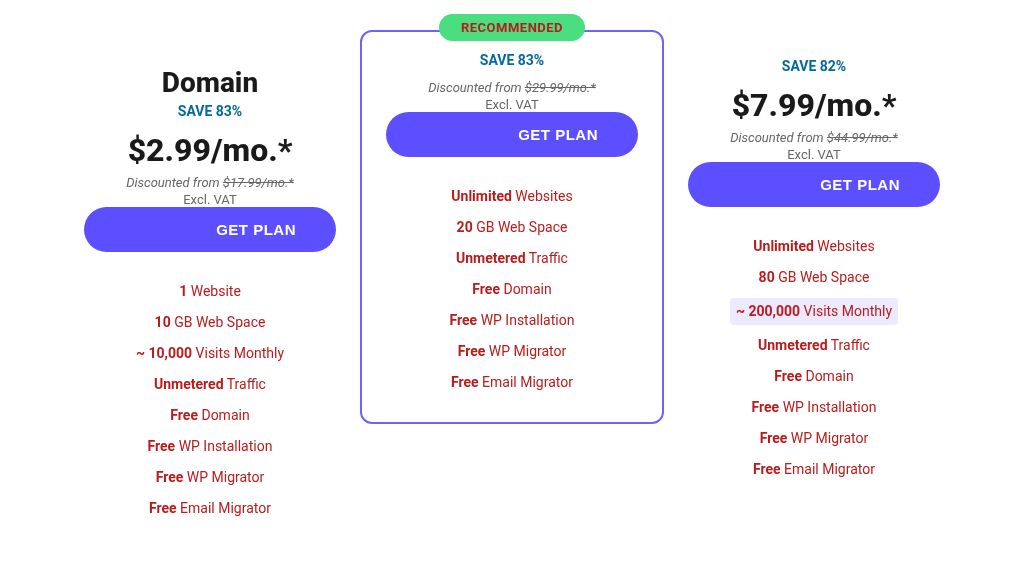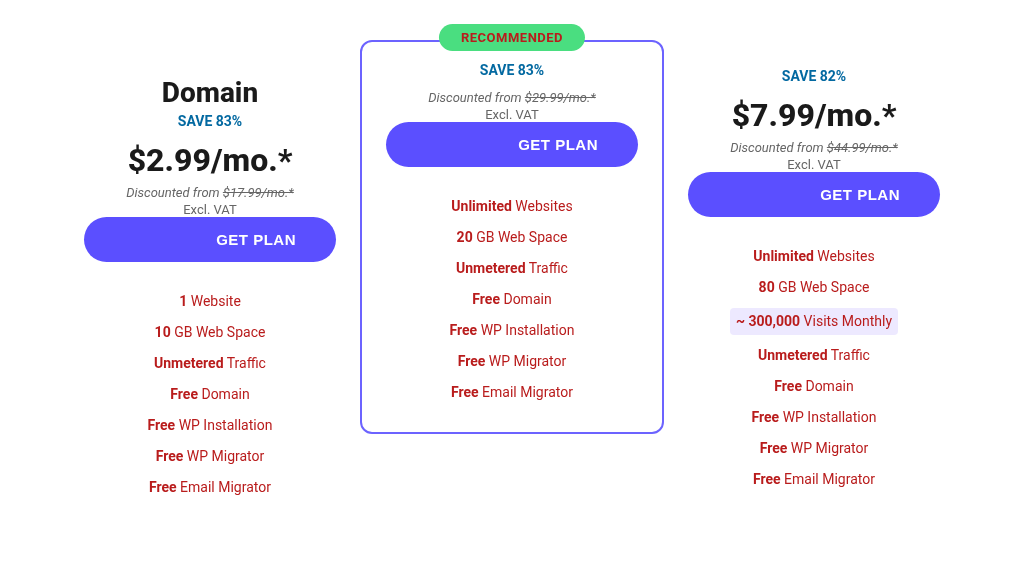--- a/index.html
+++ b/index.html
@@ -115,38 +115,39 @@
       display: inline-block;
     }
   </style>
 </head>
 <body>
 
 <div class="pricing-container" id="pricing-cards">
 <div class="plan-card"><div class="plan-name">Domain</div><div class="save-badge">SAVE 83%</div><div class="price">$2.99/mo.*</div><div class="discounted-from">Discounted from <s>$17.99/mo.*</s></div><div class="excl-vat">Excl. VAT</div><button class="get-plan-btn">GET PLAN</button><ul class="features-list">
         <li><span class="bold">1</span> Website</li>
         <li><span class="bold">10</span> GB Web Space</li>
+        <li><span class="bold">~ 10,000</span> Visits Monthly</li>
         <li><span class="bold">Unmetered</span> Traffic</li>
         <li><span class="bold">Free</span> Domain</li>
         <li><span class="bold">Free</span> WP Installation</li>
         <li><span class="bold">Free</span> WP Migrator</li>
         <li><span class="bold">Free</span> Email Migrator</li>
       </ul></div>
     <div class="plan-card recommended"><div class="recommended-badge">RECOMMENDED</div><div class="save-badge">SAVE 83%</div><div class="discounted-from">Discounted from <s>$29.99/mo.*</s></div><div class="excl-vat">Excl. VAT</div><button class="get-plan-btn">GET PLAN</button><ul class="features-list">
         <li><span class="bold">Unlimited</span> Websites</li>
         <li><span class="bold">20</span> GB Web Space</li>
         <li><span class="bold">Unmetered</span> Traffic</li>
         <li><span class="bold">Free</span> Domain</li>
         <li><span class="bold">Free</span> WP Installation</li>
         <li><span class="bold">Free</span> WP Migrator</li>
         <li><span class="bold">Free</span> Email Migrator</li>
       </ul></div>
     <div class="plan-card"><div class="save-badge">SAVE 82%</div><div class="price">$7.99/mo.*</div><div class="discounted-from">Discounted from <s>$44.99/mo.*</s></div><div class="excl-vat">Excl. VAT</div><button class="get-plan-btn">GET PLAN</button><ul class="features-list">
         <li><span class="bold">Unlimited</span> Websites</li>
         <li><span class="bold">80</span> GB Web Space</li>
-        <li><span class="highlight-row"><span class="bold">~ 300,000</span> Visits Monthly</span></li>
+        <li><span class="highlight-row"><span class="bold">~ 200,000</span> Visits Monthly</span></li>
         <li><span class="bold">Unmetered</span> Traffic</li>
         <li><span class="bold">Free</span> Domain</li>
         <li><span class="bold">Free</span> WP Installation</li>
         <li><span class="bold">Free</span> WP Migrator</li>
         <li><span class="bold">Free</span> Email Migrator</li>
       </ul></div>
   </div>
 
 </body></html>

